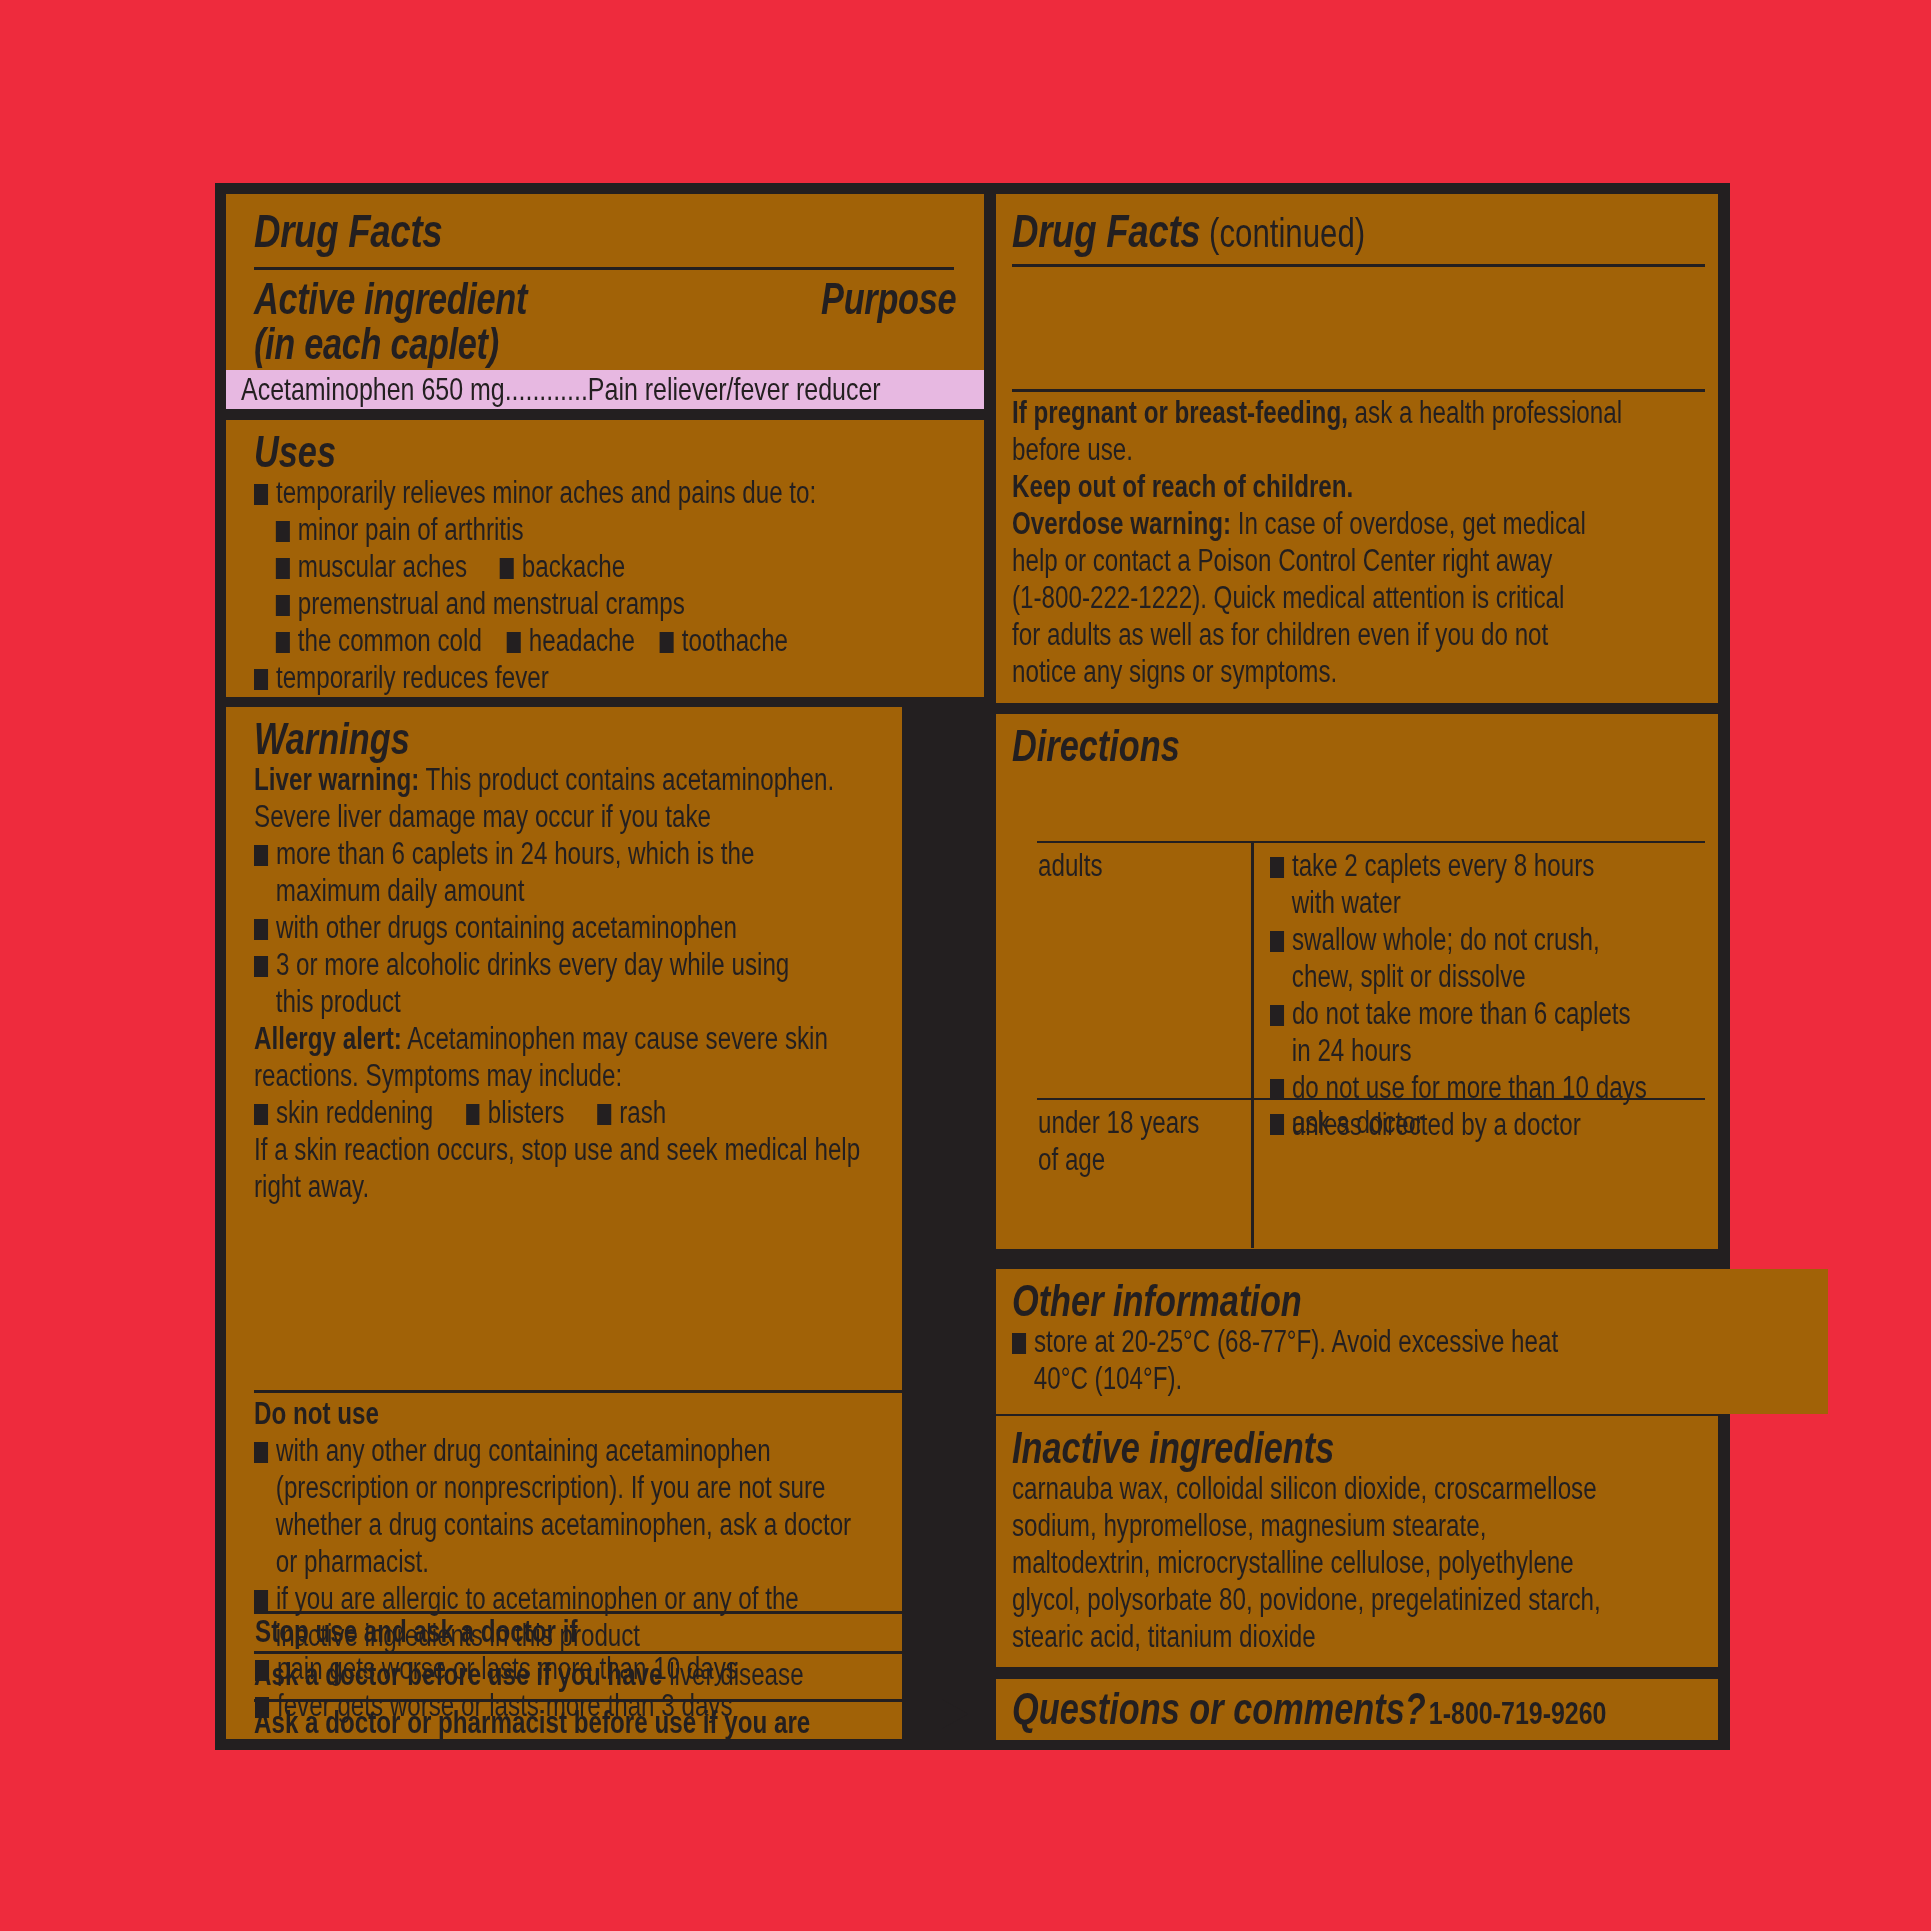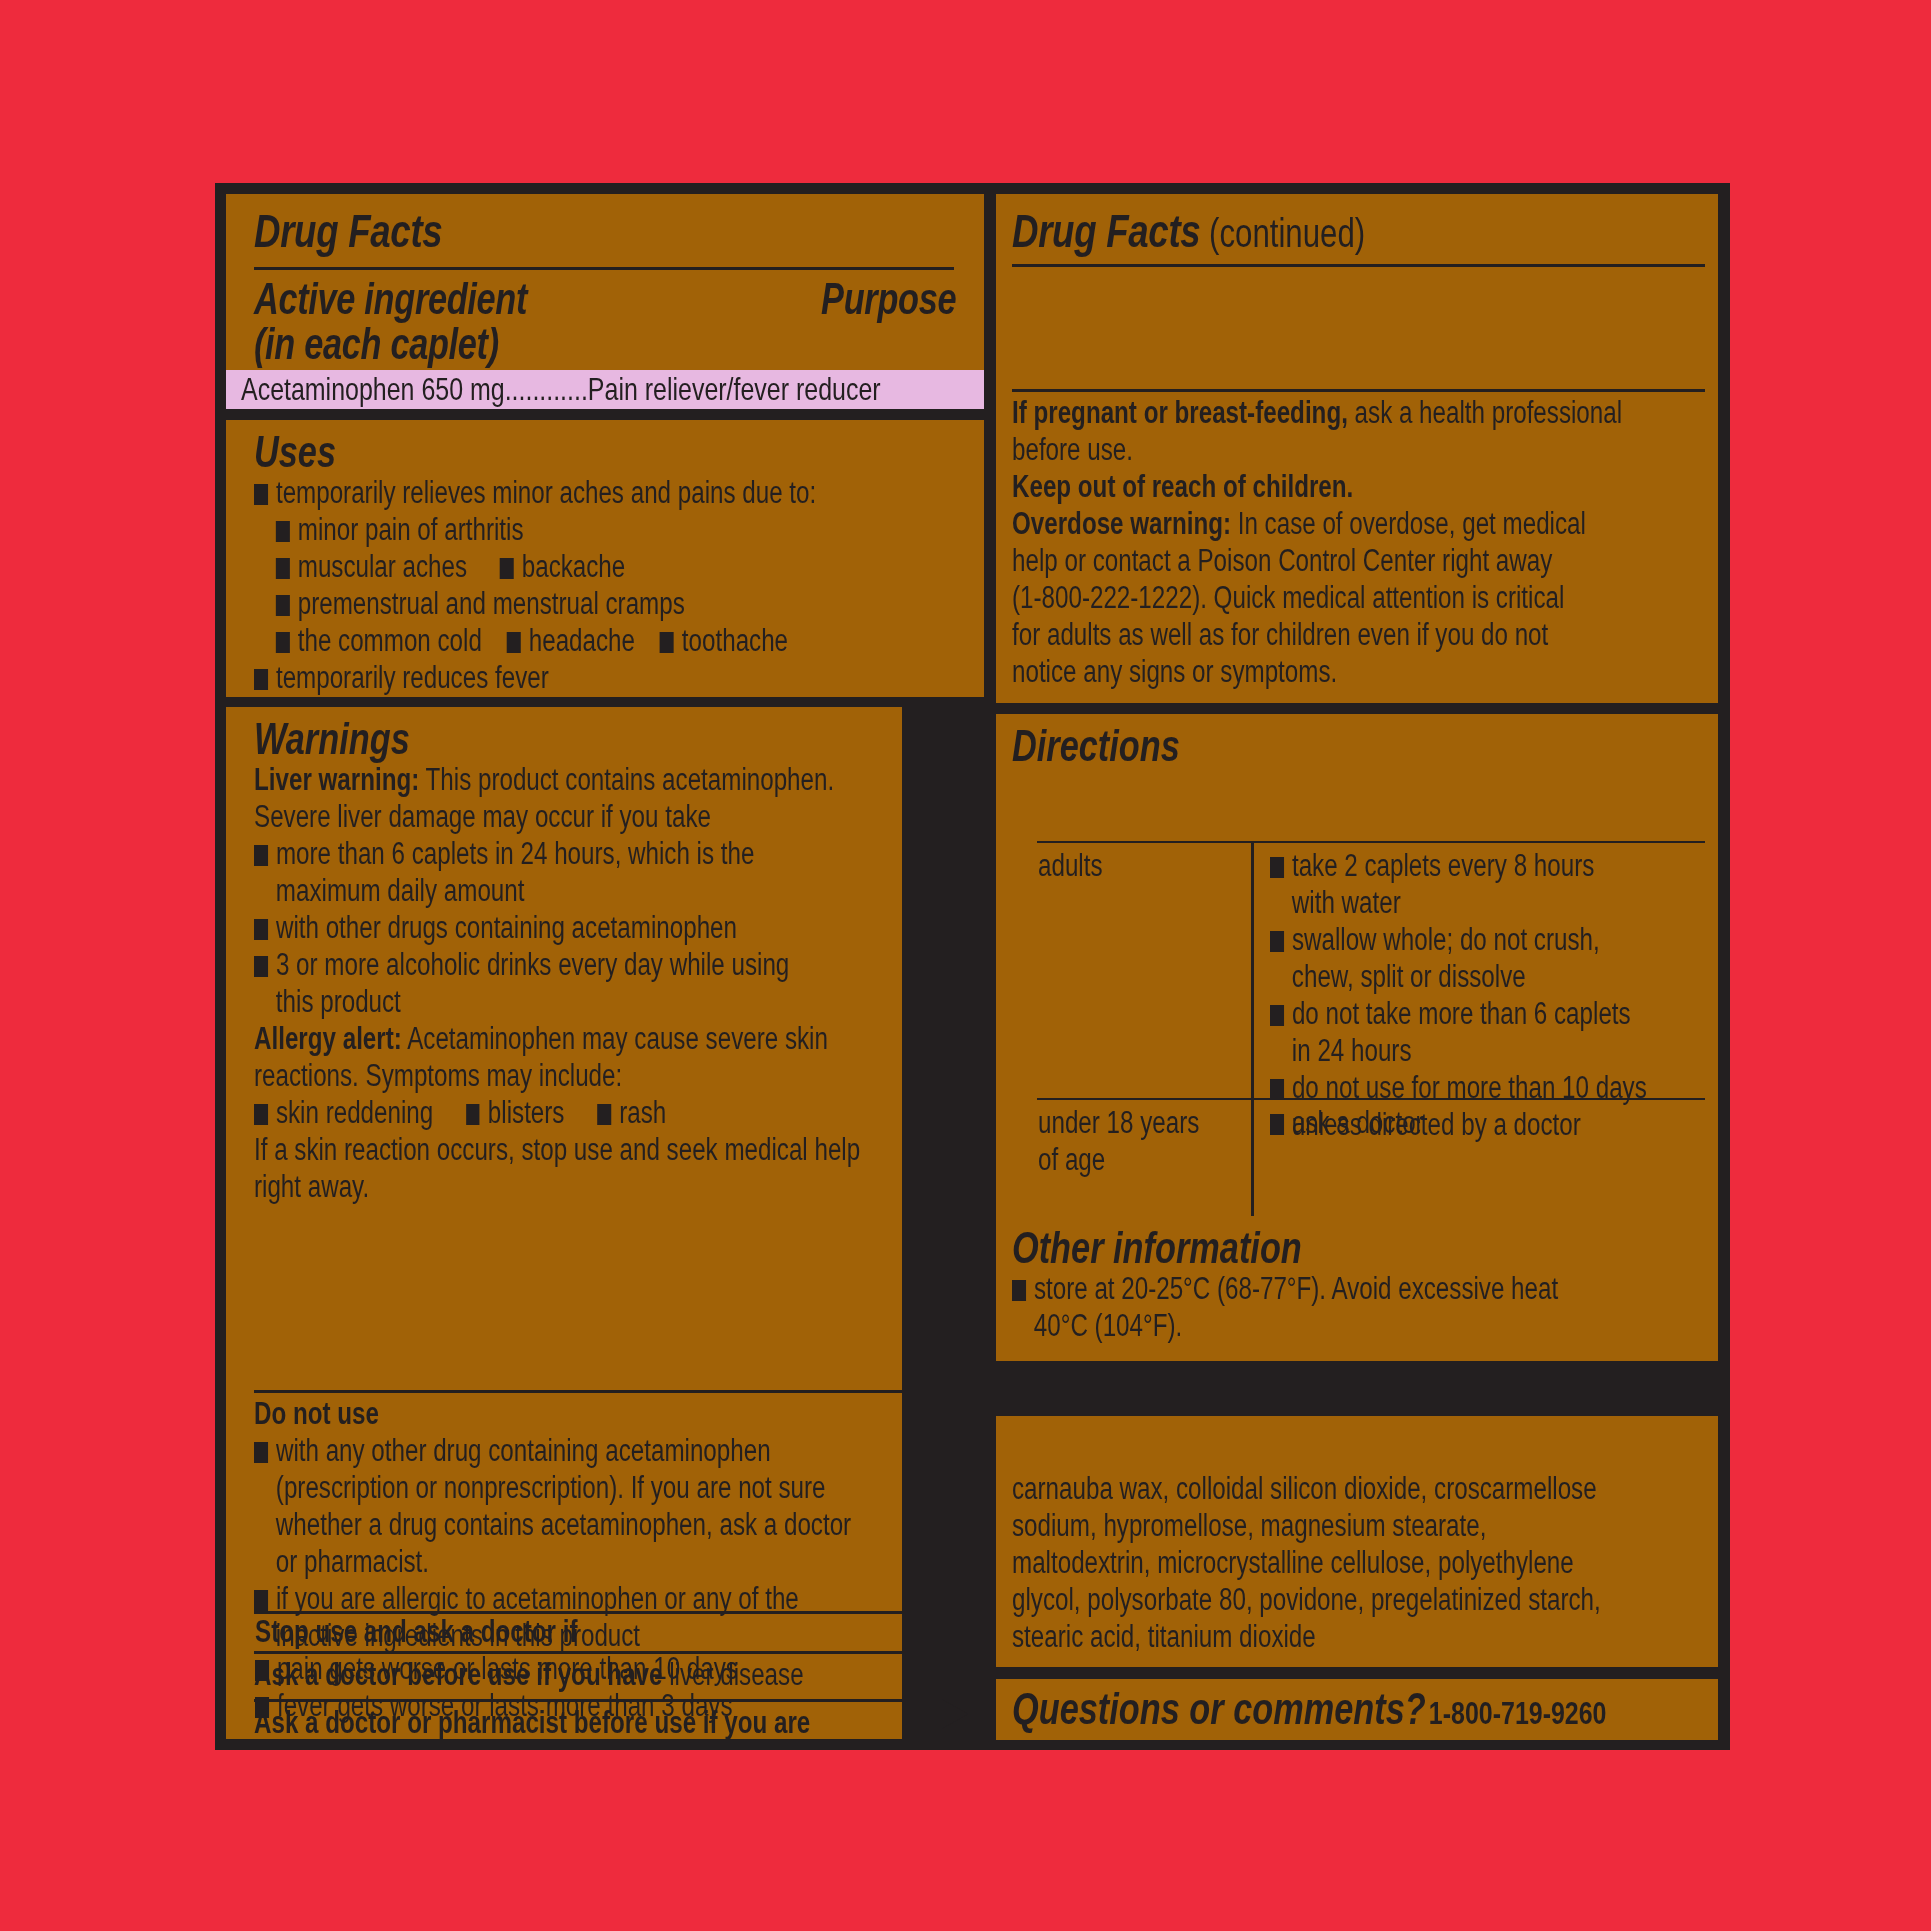--- a/index.html
+++ b/index.html
@@ -211,33 +211,36 @@
         <div>of age</div>
       </div>
     </div>
     <div style="position:absolute; left:274px; top:390px; width:439px;">
       <div class="cond t">
         <div><span class="sq"></span><span>ask a doctor</span></div>
       </div>
     </div>
   </div>
 
-  <div class="box" style="left:781px; top:1033px; width:722px; height:145px;">
+  <div class="box" style="left:781px; top:1086px; width:832px; height:145px;">
     <div style="position:absolute; left:16px; top:8.8px; width:693px;">
       <span class="cond h2">Other information</span>
     </div>
     <div style="position:absolute; left:16px; top:54px; width:693px;">
       <div class="cond t">
         <div><span class="sq"></span><span>store at 20-25°C (68-77°F). Avoid excessive heat</span></div>
         <div class="ind">40°C (104°F).</div>
       </div>
     </div>
   </div>
 
   <div class="box" style="left:781px; top:1233px; width:722px; height:251px;">
+    <div style="position:absolute; left:16px; top:8.8px; width:693px;">
+      <span class="cond h2">Inactive ingredients</span>
+    </div>
     <div style="position:absolute; left:16px; top:54px; width:693px;">
       <div class="cond t">
         <div>carnauba wax, colloidal silicon dioxide, croscarmellose</div>
         <div>sodium, hypromellose, magnesium stearate,</div>
         <div>maltodextrin, microcrystalline cellulose, polyethylene</div>
         <div>glycol, polysorbate 80, povidone, pregelatinized starch,</div>
         <div>stearic acid, titanium dioxide</div>
       </div>
     </div>
   </div>

